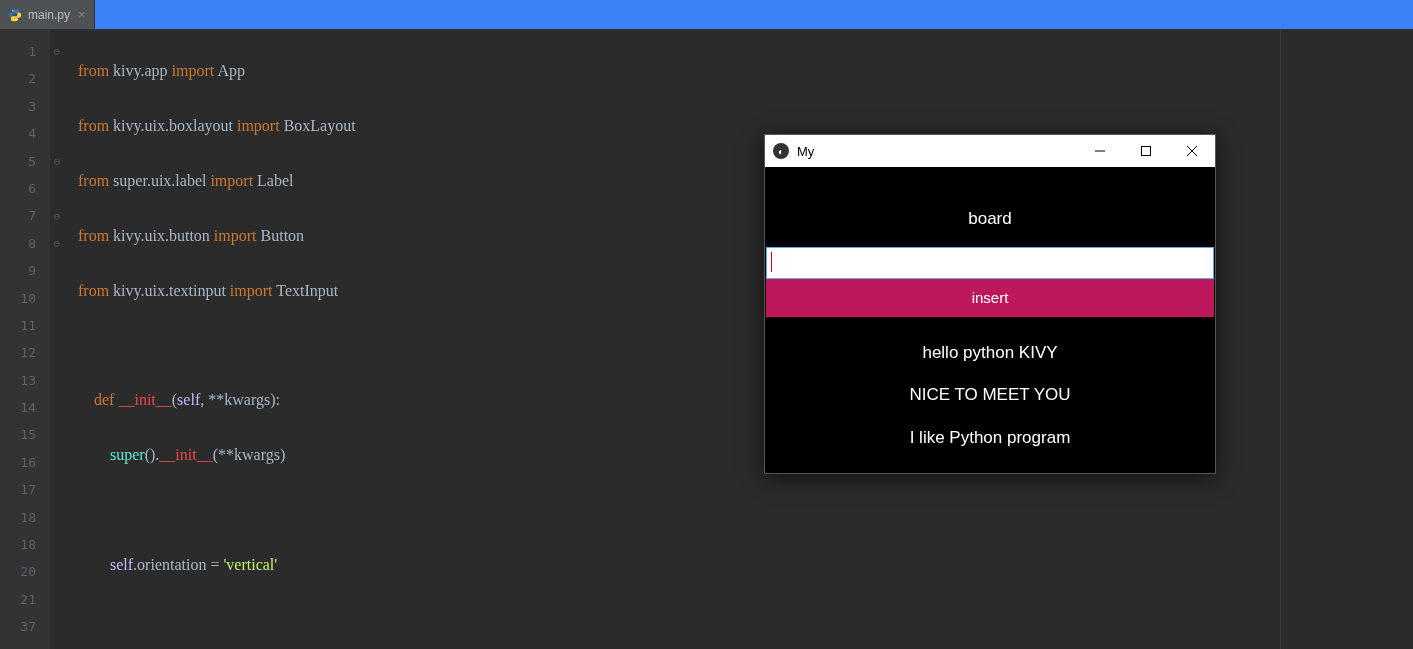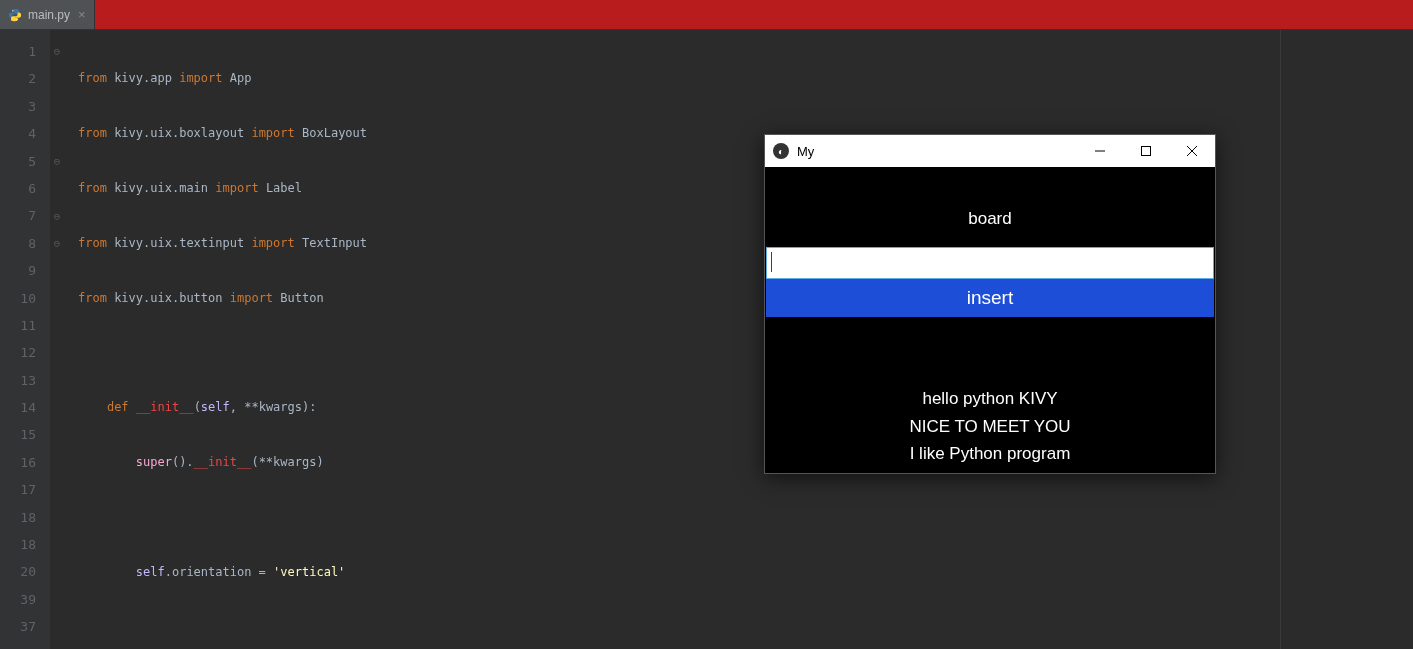--- a/index.html
+++ b/index.html
@@ -9,21 +9,21 @@
     background: #2b2b2b;
     font-family: Consolas, "DejaVu Sans Mono", monospace;
     font-size: 14px;
     color: #a9b7c6;
     position: relative;
     overflow: hidden;
   }
   
   .tab-bar {
     height: 30px;
-    background: #b91c1c;
+    background: #3b82f6;
     display: flex;
     align-items: center;
     border-bottom: 1px solid #323232;
   }
   .tab {
     display: flex;
     align-items: center;
     height: 100%;
     padding: 0 8px;
     background: #4e5254;
@@ -53,38 +53,38 @@
     width: 50px;
     background:#313335;
     text-align: right;
     padding-top: 8px;
     color:#606366;
     font-size:13px;
     user-select:none;
   }
   .gutter div { height: 27.4px; line-height:27.4px; padding-right:14px; }
   .code {
-    padding-top:8px;
     padding-left:14px;
-    font-size:12px;
+    font-size:16px;
     line-height:27.4px;
     white-space:pre;
     position:relative;
+    font-family:Liberation Serif, serif;
   }
   .fold-col {
     width:14px;
     background:#2b2b2b;
     padding-top:8px;
   }
   .fold-col div { height:27.4px; display:flex;align-items:center;justify-content:center; color:#555; font-size:11px;}
   .kw { color:#cc7832; }
-  .str { color:#fef9c3; }
+  .str { color:#bef264; }
   .self { color:#c4b5fd; }
   .dunder { color:#ef4444; }
-  .builtin { color:#f9a8d4; }
+  .builtin { color:#5eead4; }
   .cls { color:#a9b7c6; text-decoration: underline; text-decoration-style: dotted; text-decoration-color:#606366;}
   .right-margin {
     position:absolute;
     top:0;bottom:0;
     left:1280px;
     width:1px;
     background:#3a3a3a;
   }
   
   .kivy-window {
@@ -126,29 +126,29 @@
     background:#fff;
     border:1px solid #5dade2;
     margin:0 1px;
     position:relative;
   }
   .kivy-input .cursor {
     position:absolute; left:4px; top:4px; width:1px; height:20px; background:#d00;
   }
   .kivy-button {
     height:38px;
-    background:#1d4ed8;
+    background:#be185d;
     color:#fff;
     text-align:center;
     line-height:38px;
-    font-size:19px;
+    font-size:15px;
     cursor:pointer;
     margin:0 1px;
   }
-  .kivy-list { flex:1; display:flex; flex-direction:column; justify-content:flex-end; padding:6px 0;}
+  .kivy-list { flex:1; display:flex; flex-direction:column; justify-content:space-between; padding:22px 0;}
   .kivy-list .kivy-label { height:auto; line-height:1.6; }
 </style>
 </head>
 <body>
 
 <div class="tab-bar">
   <div class="tab">
     <span class="py-icon">
       <svg width="14" height="14" viewBox="0 0 32 32">
           <path fill="#3776ab" d="M16 2c-5 0-6 2-6 4v3h6v1H7c-3 0-5 2-5 6s2 6 5 6h3v-4c0-3 2-5 5-5h6c2 0 4-2 4-4V6c0-2-1-4-6-4h-3z"></path>
@@ -177,21 +177,21 @@
       <div>11</div>
       <div>12</div>
     <div>13</div>
       <div>14</div>
       <div>15</div>
     <div>16</div>
       <div>17</div>
       <div>18</div>
     <div>18</div>
       <div>20</div>
-      <div>39</div>
+      <div>21</div>
     <div>37</div>
   </div>
   <div class="fold-col">
     <div>⊖</div>
       <div></div>
       <div></div>
       <div></div>
     <div>⊖</div>
       <div></div>
     <div>⊖</div>
@@ -207,23 +207,23 @@
       <div></div>
       <div></div>
       <div></div>
       <div></div>
       <div></div>
       <div></div>
   </div>
   <div class="code">
 <div><span class="kw">from</span> <span>kivy.app</span> <span class="kw">import</span> <span>App</span></div>
 <div><span class="kw">from</span> <span>kivy.uix.boxlayout</span> <span class="kw">import</span> <span>BoxLayout</span></div>
-<div><span class="kw">from</span> <span>kivy.uix.main</span> <span class="kw">import</span> <span>Label</span></div>
+<div><span class="kw">from</span> <span>super.uix.label</span> <span class="kw">import</span> <span>Label</span></div>
+<div><span class="kw">from</span> <span>kivy.uix.button</span> <span class="kw">import</span> <span>Button</span></div>
 <div><span class="kw">from</span> <span>kivy.uix.textinput</span> <span class="kw">import</span> <span>TextInput</span></div>
-<div><span class="kw">from</span> <span>kivy.uix.button</span> <span class="kw">import</span> <span>Button</span></div>
 <div> </div>
 <div>    <span class="kw">def</span> <span class="dunder">__init__</span>(<span class="self">self</span>, <span>**kwargs</span><span>):</span></div>
 <div>        <span class="builtin">super</span><span>().</span><span class="dunder">__init__</span><span>(**kwargs)</span></div>
 <div> </div>
 <div>        <span class="self">self</span><span>.orientation = </span><span class="str">'vertical'</span></div>
 
 
 
 
 

